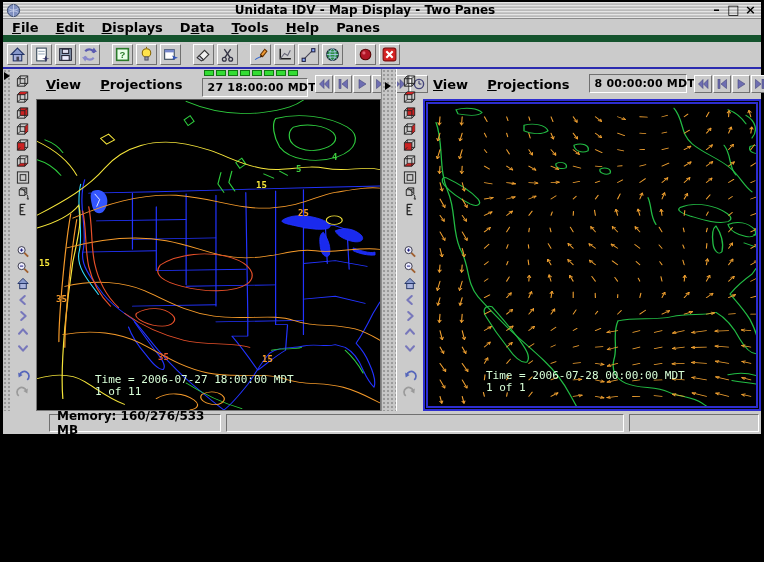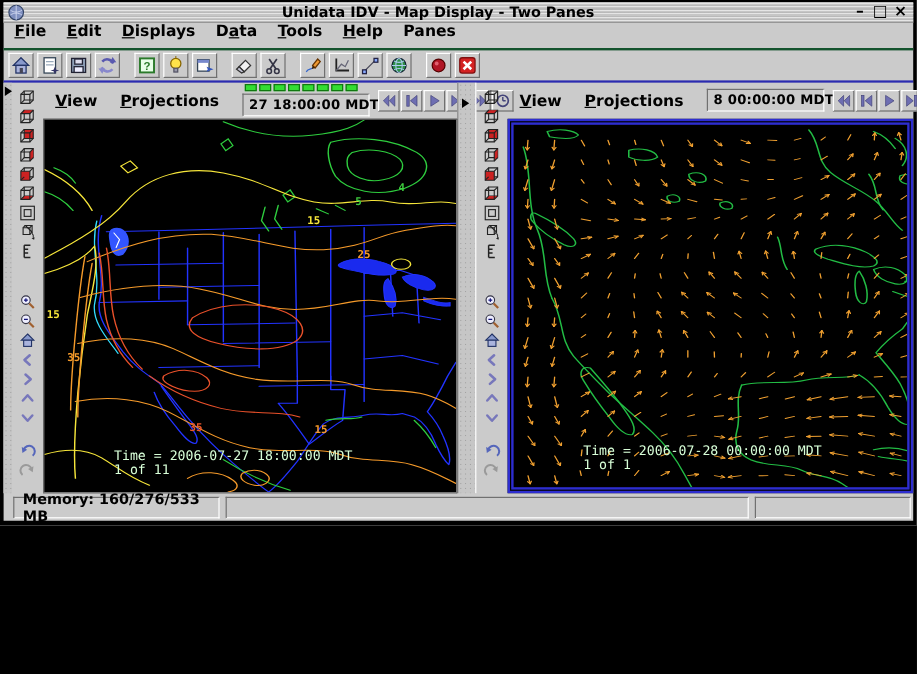--- a/index.html
+++ b/index.html
@@ -10,21 +10,21 @@
     display:flex;flex-direction:column;}
   
   .titlebar{height:17px;display:flex;align-items:center;padding:0 3px;
     background:#c6c6c6;
     background-image:repeating-linear-gradient(0deg,rgba(255,255,255,.55) 0 1px,rgba(150,150,150,.25) 1px 2px,transparent 2px 3px);
     border-bottom:1px solid #8a8a8a;}
   .title-text{flex:1;text-align:center;font-size:12px;font-weight:bold;color:#000;}
   .win-controls{display:flex;gap:2px;}
   .win-btn{width:15px;height:15px;text-align:center;font-weight:bold;font-size:13px;line-height:14px;color:#000;cursor:default;}
   
-  .menubar{height:23px;display:flex;align-items:flex-start;padding-left:9px;border-bottom:2px solid #14532d;}
+  .menubar{height:23px;display:flex;align-items:center;padding-left:9px;border-bottom:7px solid #14532d;}
   .menu-item{font-size:13px;font-weight:bold;color:#000;margin-right:17px;}
   .menu-item u{text-decoration:underline;}
   
   .toolbar{height:25px;display:flex;align-items:center;padding-left:4px;}
   .tb-btn{width:21px;height:21px;background:#cbcbcb;border:1px solid;border-color:#fff #707070 #707070 #fff;
     display:flex;align-items:center;justify-content:center;margin-right:3px;padding:0;}
   .tb-gap{width:9px;}
   .blue-rule{height:2px;background:#2b2bb0;}
   
   .panes{flex:1;display:flex;background:#cbcbcb;min-height:0;}
@@ -58,21 +58,21 @@
   .map-frame{flex:1;display:flex;border:2px solid #2d2dd0;padding:1px;background:#000;min-height:0;}
   .map-frame .map{border:2px solid #2d2dd0;flex:1;}
   .map svg.layer{position:absolute;left:0;top:0;width:100%;height:100%;}
   .map-text{position:absolute;left:58px;bottom:12px;color:#d8ffd8;
     font-family:"DejaVu Sans Mono",monospace;font-size:11px;line-height:12px;white-space:pre;}
   .contour-label{position:absolute;font-family:"DejaVu Sans Mono",monospace;font-size:9px;font-weight:bold;transform:translate(-1px,-8px);}
   
   .status-bar{height:23px;padding:3px 2px 2px 8px;display:flex;gap:5px;align-items:stretch;}
   .status-cell{border:1px solid;border-color:#707070 #fff #fff #707070;display:flex;align-items:center;
     padding:0 7px;font-size:12px;font-weight:bold;color:#000;}
-  .cell-memory{width:172px;}
+  .cell-memory{width:172px;margin-left:38px;}
   .cell-mid{flex:1;}
   .cell-right{width:130px;}
 </style>
 </head>
 <body>
 
 <div class="window">
 
   <div class="titlebar">
     <span style="display:flex;">

